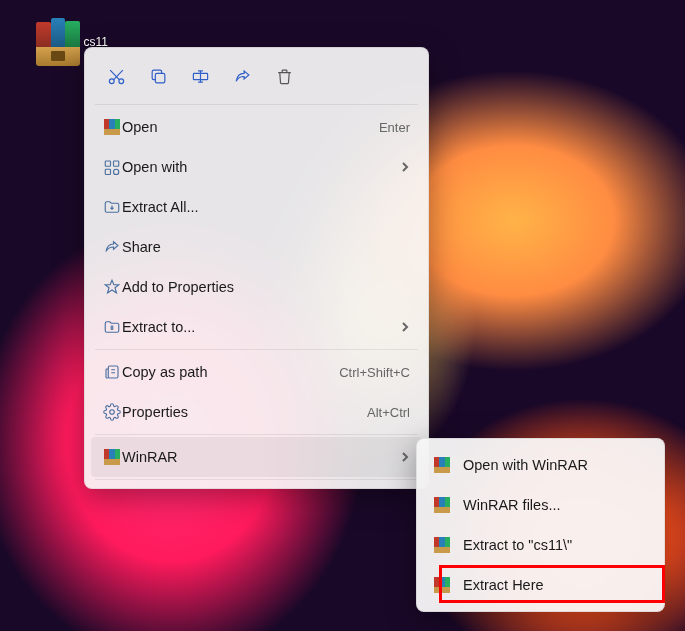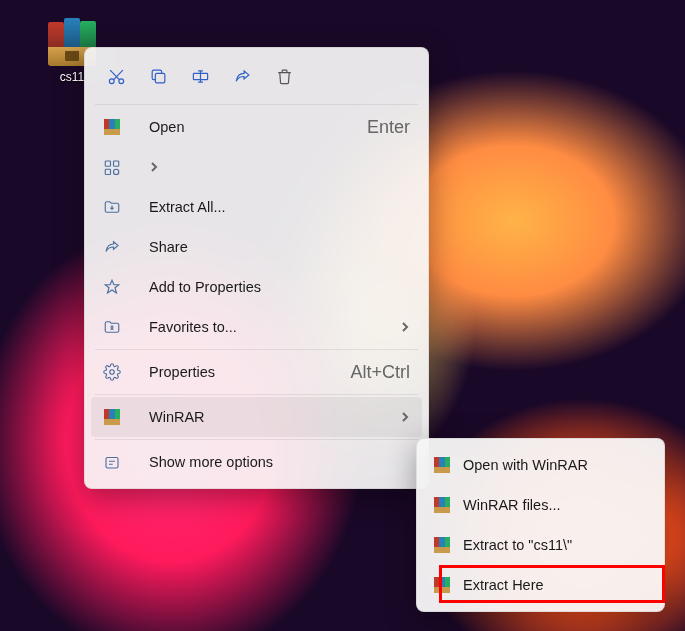--- a/index.html
+++ b/index.html
@@ -21,21 +21,21 @@
         radial-gradient(ellipse 300px 250px at 85% 85%, #ff6b35 0%, #e8491d 30%, transparent 55%),
         radial-gradient(ellipse 200px 300px at 55% 50%, #ffd166 0%, transparent 50%),
         #1a0828;
     }
     .desktop-icon {
       position: absolute;
       top: 18px;
       left: 36px;
       width: 72px;
       display: flex;
-      flex-direction: column;
+      flex-direction: row;
       align-items: center;
       gap: 4px;
     }
     .desktop-icon .label {
       color: #fff;
       font-size: 12px;
       text-shadow: 0 1px 2px rgba(0,0,0,0.8);
     }
     .winrar-icon-lg {
       width: 48px; height: 48px;
@@ -86,32 +86,32 @@
       height: 1px;
       background: rgba(0,0,0,0.08);
       margin: 2px 4px;
     }
     .menu-item {
       display: flex;
       align-items: center;
       height: 40px;
       padding: 0 12px;
       border-radius: 4px;
-      gap: 28px;
+      gap: 1px;
     }
     .menu-item.hover { background: rgba(0,0,0,0.055); }
     .mi-icon {
       width: 18px; height: 18px;
       display: flex; align-items: center; justify-content: center;
       color: #4a6fa0;
       flex-shrink: 0;
     }
     .mi-icon svg { width: 18px; height: 18px; stroke: currentColor; fill: none; stroke-width: 1.5; }
     .mi-label { flex: 1; font-size: 14.5px; }
-    .mi-shortcut { font-size: 18px; color: #666; }
+    .mi-shortcut { font-size: 13px; color: #666; }
     .mi-chevron { color: #666; width: 10px; }
     .mi-chevron svg { width: 10px; height: 10px; stroke: currentColor; fill: none; stroke-width: 2; }
     .winrar-sm {
       width: 16px; height: 16px; display:flex; flex-direction:column;
     }
     .winrar-sm .bk { height:60%; display:flex; }
     .winrar-sm .bk span { flex:1; }
     .winrar-sm .bk .r{background:#c0392b;} .winrar-sm .bk .b{background:#2980b9;} .winrar-sm .bk .g{background:#27ae60;}
     .winrar-sm .bl { height:40%; background:#c89a4a; }
 
@@ -213,20 +213,21 @@
 
   <div class="menu-item">
     <div class="mi-icon">
       <svg viewBox="0 0 24 24">
           <rect x="3" y="4" width="7" height="7" rx="1"></rect>
           <rect x="14" y="4" width="7" height="7" rx="1"></rect>
           <rect x="3" y="15" width="7" height="7" rx="1"></rect>
           <circle cx="17.5" cy="18.5" r="3.5"></circle>
         </svg>
     </div>
+    <div class="mi-label">Open with</div>
     <div class="mi-chevron"><svg viewBox="0 0 10 10">
           <path d="M3 1l4 4-4 4"></path>
         </svg></div>
   </div>
 
   <div class="menu-item">
     <div class="mi-icon">
       <svg viewBox="0 0 24 24">
           <path d="M3 7a2 2 0 0 1 2-2h4l2 2h8a2 2 0 0 1 2 2v8a2 2 0 0 1-2 2H5a2 2 0 0 1-2-2V7z"></path>
           <path d="M12 10v5m-2-2 2 2 2-2"></path>
@@ -253,28 +254,39 @@
     <div class="mi-label">Add to Properties</div>
   </div>
 
   <div class="menu-item">
     <div class="mi-icon">
       <svg viewBox="0 0 24 24">
           <path d="M3 7a2 2 0 0 1 2-2h4l2 2h8a2 2 0 0 1 2 2v8a2 2 0 0 1-2 2H5a2 2 0 0 1-2-2V7z"></path>
           <path d="M11 10v6m2-6v6"></path>
         </svg>
     </div>
-    <div class="mi-label">Favorites to...</div>
+    <div class="mi-label">Extract to...</div>
     <div class="mi-chevron"><svg viewBox="0 0 10 10">
           <path d="M3 1l4 4-4 4"></path>
         </svg></div>
   </div>
 
   <div class="sep"></div>
 
+  <div class="menu-item">
+    <div class="mi-icon">
+      <svg viewBox="0 0 24 24">
+          <rect x="7" y="4" width="13" height="16" rx="2"></rect>
+          <path d="M7 8H5a1 1 0 0 0-1 1v10a1 1 0 0 0 1 1h2"></path>
+          <path d="M11 9h5M11 13h5"></path>
+        </svg>
+    </div>
+    <div class="mi-label">Copy as path</div>
+    <div class="mi-shortcut">Ctrl+Shift+C</div>
+  </div>
 
   <div class="menu-item">
     <div class="mi-icon">
       <svg viewBox="0 0 24 24">
           <circle cx="12" cy="12" r="3"></circle>
           <path d="M19.4 15a1.65 1.65 0 0 0 .33 1.82l.06.06a2 2 0 1 1-2.83 2.83l-.06-.06a1.65 1.65 0 0 0-1.82-.33 1.65 1.65 0 0 0-1 1.51V21a2 2 0 1 1-4 0v-.09A1.65 1.65 0 0 0 9 19.4a1.65 1.65 0 0 0-1.82.33l-.06.06a2 2 0 1 1-2.83-2.83l.06-.06a1.65 1.65 0 0 0 .33-1.82 1.65 1.65 0 0 0-1.51-1H3a2 2 0 1 1 0-4h.09A1.65 1.65 0 0 0 4.6 9a1.65 1.65 0 0 0-.33-1.82l-.06-.06a2 2 0 1 1 2.83-2.83l.06.06a1.65 1.65 0 0 0 1.82.33H9a1.65 1.65 0 0 0 1-1.51V3a2 2 0 1 1 4 0v.09a1.65 1.65 0 0 0 1 1.51 1.65 1.65 0 0 0 1.82-.33l.06-.06a2 2 0 1 1 2.83 2.83l-.06.06a1.65 1.65 0 0 0-.33 1.82V9a1.65 1.65 0 0 0 1.51 1H21a2 2 0 1 1 0 4h-.09a1.65 1.65 0 0 0-1.51 1z"></path>
         </svg>
     </div>
     <div class="mi-label">Properties</div>
     <div class="mi-shortcut">Alt+Ctrl</div>
@@ -294,29 +306,20 @@
         </div>
     </div>
     <div class="mi-label">WinRAR</div>
     <div class="mi-chevron"><svg viewBox="0 0 10 10">
           <path d="M3 1l4 4-4 4"></path>
         </svg></div>
   </div>
 
   <div class="sep"></div>
 
-  <div class="menu-item">
-    <div class="mi-icon">
-      <svg viewBox="0 0 24 24">
-          <rect x="4" y="6" width="16" height="14" rx="2"></rect>
-          <path d="M8 11h8M8 15h5"></path>
-        </svg>
-    </div>
-    <div class="mi-label">Show more options</div>
-  </div>
 </div>
 
 <div class="submenu">
   <div class="sub-item">
     <div class="mi-icon">
       <div class="winrar-sm">
           <div class="bk">
             <span class="r"></span>
             <span class="b"></span>
             <span class="g"></span>

